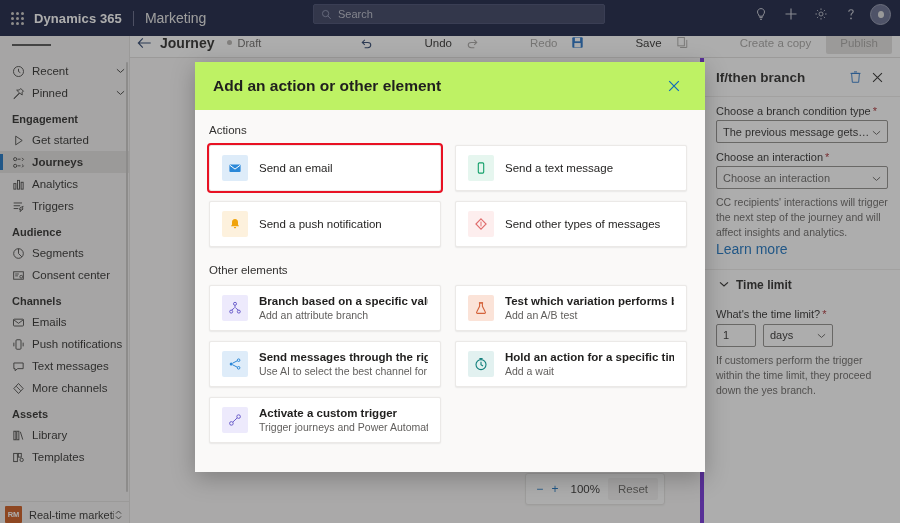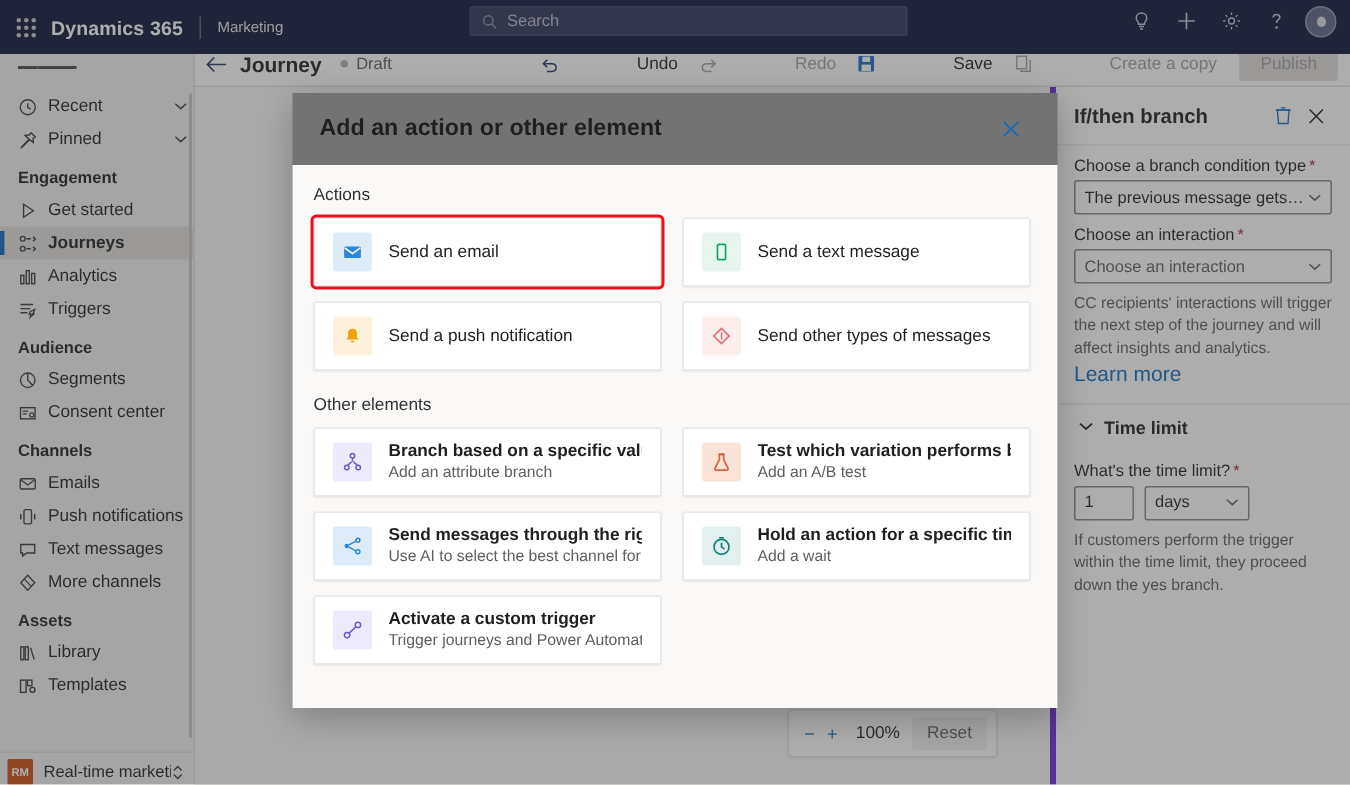--- a/index.html
+++ b/index.html
@@ -16,21 +16,21 @@
   .suitebar {
     position: absolute; top: 0; left: 0; width: 900px; height: 36px;
     background: #0b1437; display: flex; align-items: center; color: #fff;
     z-index: 60;
   }
   .waffle { width: 34px; display: flex; align-items: center; justify-content: center; cursor: pointer; }
   .waffle-grid { display: grid; grid-template-columns: repeat(3, 3px); grid-gap: 2px; }
   .waffle-grid i { width: 3px; height: 3px; background: #c8c6c4; border-radius: 50%; display: block; }
   .brand { font-size: 13px; font-weight: bold; letter-spacing: .1px; }
   .brand-sep { width: 1px; height: 15px; background: #5a6080; margin: 0 11px; }
-  .app-name { font-size: 10px; color: #e6e6e6; font-weight: normal; }
+  .app-name { font-size: 14px; color: #e6e6e6; font-weight: normal; }
   .searchbox {
     position: absolute; left: 313px; top: 4px; width: 292px; height: 20px;
     background: #2d3557; border: 1px solid #3a4166; border-radius: 2px;
     display: flex; align-items: center; padding: 0 7px; cursor: text;
   }
   .searchbox .sicon { margin-right: 6px; opacity: .85; display: flex; }
   .searchbox .stext { font-size: 11px; color: #b7b9c8; }
   .suite-right { position: absolute; right: 6px; top: 0; height: 28px; display: flex; align-items: center; }
   .suite-icon {
     width: 30px; height: 28px; display: flex; align-items: center; justify-content: center;
@@ -141,21 +141,21 @@
   .rp-num {
     width: 40px; height: 23px; border: 1px solid #8a8886; border-radius: 2px; background: #fff;
     display: flex; align-items: center; padding: 0 6px; font-size: 11px; cursor: text;
   }
   .rp-unit { width: 70px; }
 
   
   .overlay { position: absolute; left: 0; top: 0; width: 900px; height: 523px; background: rgba(60,60,60,.42); z-index: 80; }
   .dialog {
     position: absolute; left: 195px; top: 62px; width: 510px; height: 410px;
-    background: #737373; box-shadow: 0 6px 22px rgba(0,0,0,.25); z-index: 90;
+    background: #bef264; box-shadow: 0 6px 22px rgba(0,0,0,.25); z-index: 90;
     display: flex; flex-direction: column;
   }
   .dlg-head { height: 48px; display: flex; align-items: center; padding: 0 18px; flex: 0 0 48px; }
   .dlg-title { font-size: 15.5px; font-weight: bold; flex: 1; }
   .dlg-close { width: 26px; height: 26px; display: flex; align-items: center; justify-content: center; cursor: pointer; color: #0f6cbd; }
   .dlg-body { flex: 1; background: #faf9f8; padding: 10px 14px 14px; overflow: hidden; }
   .sec-title { font-size: 11.5px; color: #323130; margin: 4px 0 9px 0; }
   .card-grid { display: grid; grid-template-columns: 232px 232px; gap: 10px 14px; }
   .card {
     background: #ffffff; border: 1px solid #ebe9e7; border-radius: 2px; height: 46px;

